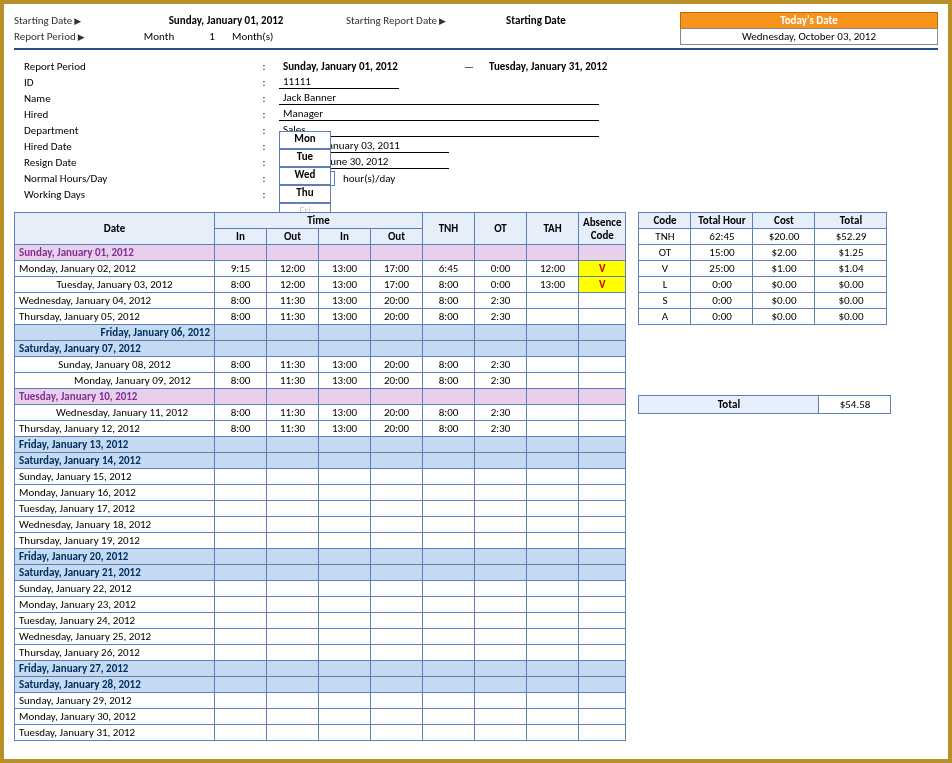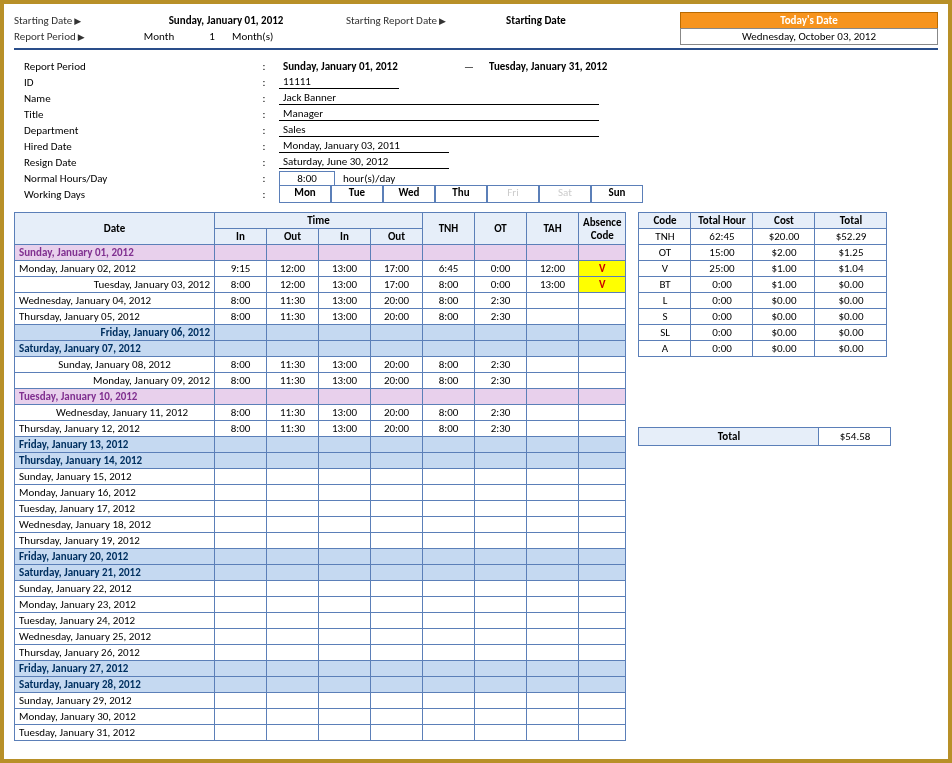--- a/index.html
+++ b/index.html
@@ -13,21 +13,21 @@
   .today-hdr { background: #f7941d; color: #fff; font-weight: bold; text-align:center; border: 1px solid #b86a00; padding: 1px 12px; }
   .today-val { text-align:center; border: 1px solid #888; padding: 1px 0; }
   .divider { border-top: 2px solid #2a4e8a; margin: 4px 0 8px 0; }
   .info { margin: 0 10px; }
   .info-row { display:flex; height:16px; align-items:center; }
   .info-lab { width: 225px; }
   .info-colon { width: 30px; text-align:center; }
   .info-val { border-bottom: 1px solid #000; min-width: 120px; padding: 0 4px; }
   .info-val.wide { min-width: 320px; }
   .period-dash { width: 40px; text-align:center; }
-  .days-row { display:flex; }
+  .days-row { display:flex;flex-direction:column; }
   .day-cell { width: 52px; height:18px; border:1px solid #5b7fb8; text-align:center; font-weight:bold; background:#fff; }
   .day-cell.off { color:#ccc; font-weight:normal; }
   .main-flex { display:flex; margin-top:10px; gap:12px; }
   table { border-collapse: collapse; }
   .attend th, .attend td { border:1px solid #5b7fb8; padding:1px 4px; height:16px; font-size:11px; }
   .attend th { background:#e6eef9; font-weight:bold; text-align:center; }
   .date-col { width: 200px; text-align:left; }
   .tcol { width:52px; text-align:center; }
   .ncol { width:52px; text-align:center; }
   .acol { width:40px; text-align:center; }
@@ -89,21 +89,21 @@
         <div class="info-lab">ID</div>
         <div class="info-colon">:</div>
         <div class="info-val">11111</div>
       </div>
     <div class="info-row">
         <div class="info-lab">Name</div>
         <div class="info-colon">:</div>
         <div class="info-val wide">Jack Banner</div>
       </div>
     <div class="info-row">
-        <div class="info-lab">Title</div>
+        <div class="info-lab">Hired</div>
         <div class="info-colon">:</div>
         <div class="info-val wide">Manager</div>
       </div>
     <div class="info-row">
         <div class="info-lab">Department</div>
         <div class="info-colon">:</div>
         <div class="info-val wide">Sales</div>
       </div>
     <div class="info-row">
         <div class="info-lab">Hired Date</div>
@@ -173,21 +173,21 @@
             <td class="tcol">9:15</td>
             <td class="tcol">12:00</td>
             <td class="tcol">13:00</td>
             <td class="tcol">17:00</td>
             <td class="ncol">6:45</td>
             <td class="ncol">0:00</td>
             <td class="ncol">12:00</td>
             <td class="acol abs-v">V</td>
           </tr>
           <tr>
-            <td class="date-col" style="text-align:right;">Tuesday, January 03, 2012</td>
+            <td class="date-col" style="text-align:center;">Tuesday, January 03, 2012</td>
             <td class="tcol">8:00</td>
             <td class="tcol">12:00</td>
             <td class="tcol">13:00</td>
             <td class="tcol">17:00</td>
             <td class="ncol">8:00</td>
             <td class="ncol">0:00</td>
             <td class="ncol">13:00</td>
             <td class="acol abs-v">V</td>
           </tr>
           <tr>
@@ -239,21 +239,21 @@
             <td class="tcol">8:00</td>
             <td class="tcol">11:30</td>
             <td class="tcol">13:00</td>
             <td class="tcol">20:00</td>
             <td class="ncol">8:00</td>
             <td class="ncol">2:30</td>
             <td class="ncol"></td>
             <td class="acol"></td>
           </tr>
           <tr>
-            <td class="date-col" style="text-align:right;padding-left:40px;">Monday, January 09, 2012</td>
+            <td class="date-col" style="text-align:center;padding-left:40px;">Monday, January 09, 2012</td>
             <td class="tcol">8:00</td>
             <td class="tcol">11:30</td>
             <td class="tcol">13:00</td>
             <td class="tcol">20:00</td>
             <td class="ncol">8:00</td>
             <td class="ncol">2:30</td>
             <td class="ncol"></td>
             <td class="acol"></td>
           </tr>
           <tr class="row-tue10">
@@ -294,21 +294,21 @@
             <td class="tcol"></td>
             <td class="tcol"></td>
             <td class="tcol"></td>
             <td class="tcol"></td>
             <td class="ncol"></td>
             <td class="ncol"></td>
             <td class="ncol"></td>
             <td class="acol"></td>
           </tr>
           <tr class="row-sat">
-            <td class="date-col" style="text-align:left;">Thursday, January 14, 2012</td>
+            <td class="date-col" style="text-align:left;">Saturday, January 14, 2012</td>
             <td class="tcol"></td>
             <td class="tcol"></td>
             <td class="tcol"></td>
             <td class="tcol"></td>
             <td class="ncol"></td>
             <td class="ncol"></td>
             <td class="ncol"></td>
             <td class="acol"></td>
           </tr>
           <tr>
@@ -524,39 +524,27 @@
               <td class="col-cost">$2.00</td>
               <td class="col-total">$1.25</td>
             </tr>
             <tr>
               <td class="col-code">V</td>
               <td class="col-th">25:00</td>
               <td class="col-cost">$1.00</td>
               <td class="col-total">$1.04</td>
             </tr>
             <tr>
-              <td class="col-code">BT</td>
-              <td class="col-th">0:00</td>
-              <td class="col-cost">$1.00</td>
-              <td class="col-total">$0.00</td>
-            </tr>
-            <tr>
               <td class="col-code">L</td>
               <td class="col-th">0:00</td>
               <td class="col-cost">$0.00</td>
               <td class="col-total">$0.00</td>
             </tr>
             <tr>
               <td class="col-code">S</td>
-              <td class="col-th">0:00</td>
-              <td class="col-cost">$0.00</td>
-              <td class="col-total">$0.00</td>
-            </tr>
-            <tr>
-              <td class="col-code">SL</td>
               <td class="col-th">0:00</td>
               <td class="col-cost">$0.00</td>
               <td class="col-total">$0.00</td>
             </tr>
             <tr>
               <td class="col-code">A</td>
               <td class="col-th">0:00</td>
               <td class="col-cost">$0.00</td>
               <td class="col-total">$0.00</td>
             </tr>

